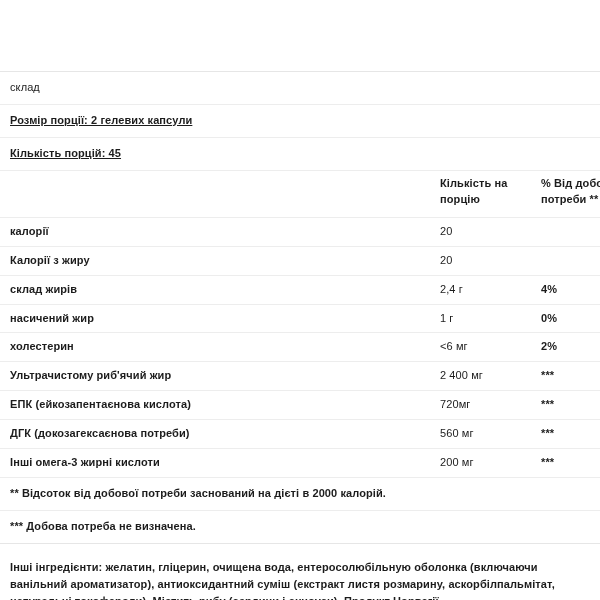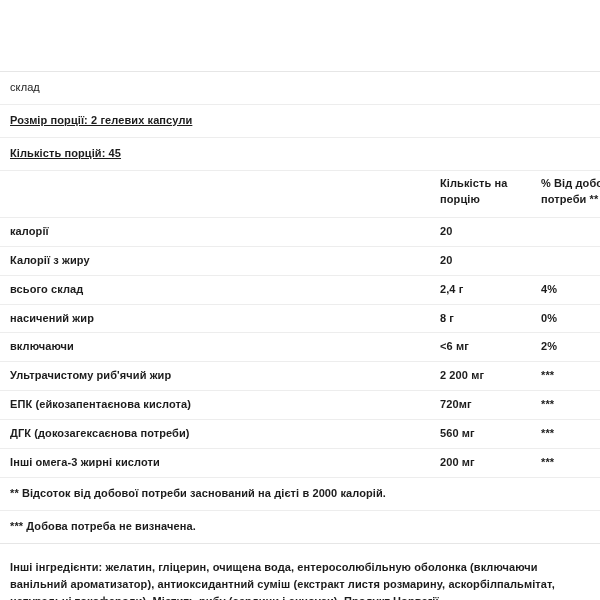--- a/index.html
+++ b/index.html
@@ -58,21 +58,21 @@
   }
   .row-head td {
     font-weight: bold;
     padding-top: 5px;
     padding-bottom: 9px;
   }
   .row-head td.col-name { font-weight: normal; }
 
   .nutrient-name   { font-weight: 700; }
   .nutrient-name.b { font-weight: bold; margin-top: 28px; }
-  .amount          { font-weight: bold; }
+  .amount          { font-weight: normal; }
   .dv              { font-weight: bold; }
   .stars           { font-weight: bold; letter-spacing: 0.5px; }
 
   .row-note td {
     font-weight: bold;
     font-size: 11px;
     padding-top: 8px;
     padding-bottom: 8px;
   }
 
@@ -126,37 +126,37 @@
         <td class="col-name nutrient-name">калорії</td>
         <td class="col-amt amount">20</td>
         <td class="col-dv dv"></td>
       </tr>
       <tr>
         <td class="col-name nutrient-name">Калорії з жиру</td>
         <td class="col-amt amount">20</td>
         <td class="col-dv dv"></td>
       </tr>
       <tr>
-        <td class="col-name nutrient-name">всього склад</td>
+        <td class="col-name nutrient-name">склад жирів</td>
         <td class="col-amt amount">2,4 г</td>
         <td class="col-dv dv">4%</td>
       </tr>
       <tr>
         <td class="col-name nutrient-name">насичений жир</td>
-        <td class="col-amt amount">8 г</td>
+        <td class="col-amt amount">1 г</td>
         <td class="col-dv dv">0%</td>
       </tr>
       <tr>
-        <td class="col-name nutrient-name">включаючи</td>
+        <td class="col-name nutrient-name">холестерин</td>
         <td class="col-amt amount">&lt;6 мг</td>
         <td class="col-dv dv">2%</td>
       </tr>
       <tr>
         <td class="col-name nutrient-name b">Ультрачистому риб'ячий жир</td>
-        <td class="col-amt amount">2 200 мг</td>
+        <td class="col-amt amount">2 400 мг</td>
         <td class="col-dv stars">***</td>
       </tr>
       <tr>
         <td class="col-name nutrient-name b">ЕПК (ейкозапентаєнова кислота)</td>
         <td class="col-amt amount">720мг</td>
         <td class="col-dv stars">***</td>
       </tr>
       <tr>
         <td class="col-name nutrient-name b">ДГК (докозагексаєнова потреби)</td>
         <td class="col-amt amount">560 мг</td>

